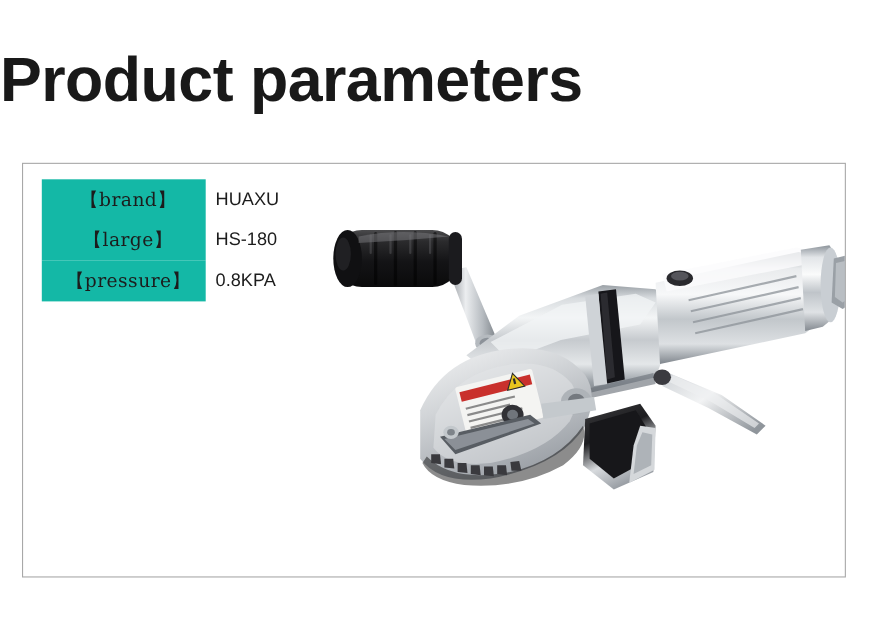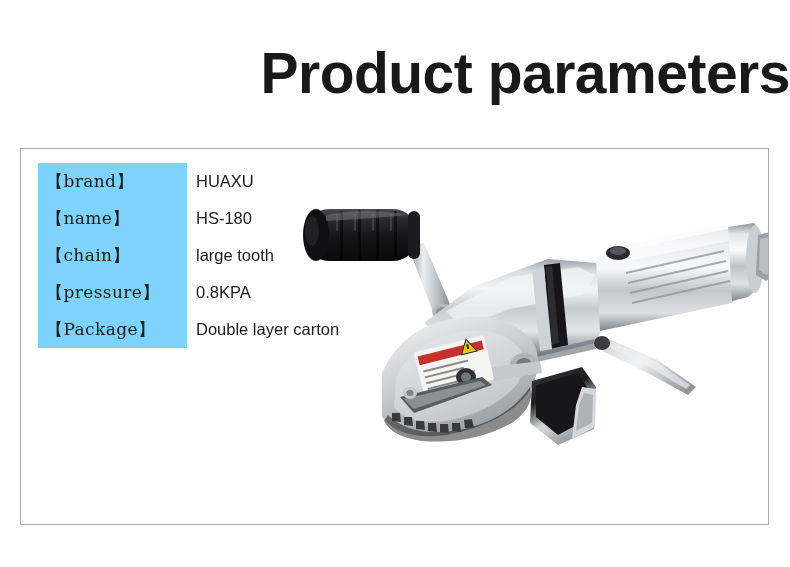--- a/index.html
+++ b/index.html
@@ -15,21 +15,21 @@
     font-family: "Liberation Sans", sans-serif;
     -webkit-font-smoothing: antialiased;
   }
 
   
   #page-title {
     position: absolute;
     left: 0;
     top: 44px;
     width: 790px;
-    text-align: right;
+    text-align: left;
     font-family: "Liberation Sans", sans-serif;
     font-size: 57px;
     font-weight: 600;
     letter-spacing: -0.5px;
     color: #191919;
     line-height: 1.05;
     white-space: nowrap;
   }
 
   
@@ -53,28 +53,29 @@
   }
   #spec-table table {
     border-collapse: collapse;
   }
   #spec-table td {
     padding: 0;
     vertical-align: middle;
     height: 37px;
   }
   .label-cell {
-    background: #7dd3fc;
+    background: #14b8a6;
     width: 141px;
     padding-left: 8px !important;
     font-family: "DejaVu Serif", "Liberation Serif", serif;
     font-size: 17px;
     color: #1c1c1c;
     white-space: nowrap;
     letter-spacing: 0.4px;
+    text-align: center;
   }
   .value-cell {
     padding-left: 9px !important;
     font-family: "Liberation Sans", sans-serif;
     font-size: 16.5px;
     color: #1c1c1c;
     white-space: nowrap;
   }
 
   
@@ -271,32 +272,24 @@
   </svg>
 
   <div id="spec-table">
     <table>
       <tbody>
         <tr>
           <td class="label-cell">【brand】</td>
           <td class="value-cell">HUAXU</td>
         </tr>
         <tr>
-          <td class="label-cell">【name】</td>
+          <td class="label-cell">【large】</td>
           <td class="value-cell">HS-180</td>
-        </tr>
-        <tr>
-          <td class="label-cell">【chain】</td>
-          <td class="value-cell">large tooth</td>
         </tr>
         <tr>
           <td class="label-cell">【pressure】</td>
           <td class="value-cell">0.8KPA</td>
         </tr>
-        <tr>
-          <td class="label-cell">【Package】</td>
-          <td class="value-cell">Double layer carton</td>
-        </tr>
       </tbody>
     </table>
   </div>
 
 </div>
 
 </body></html>

